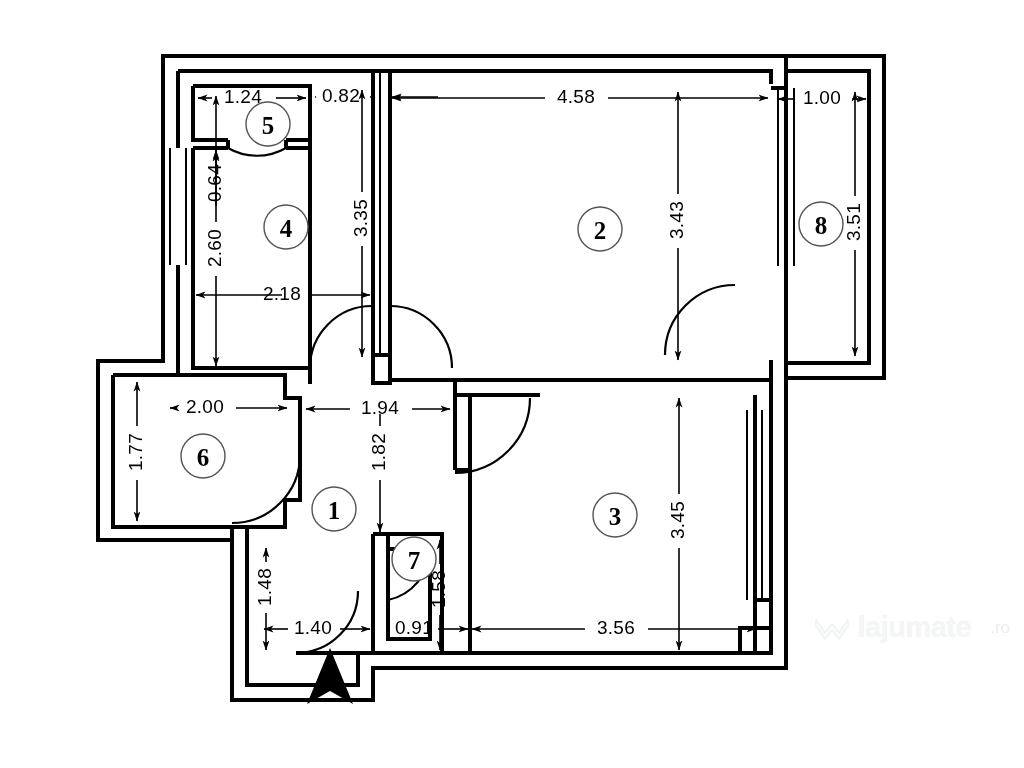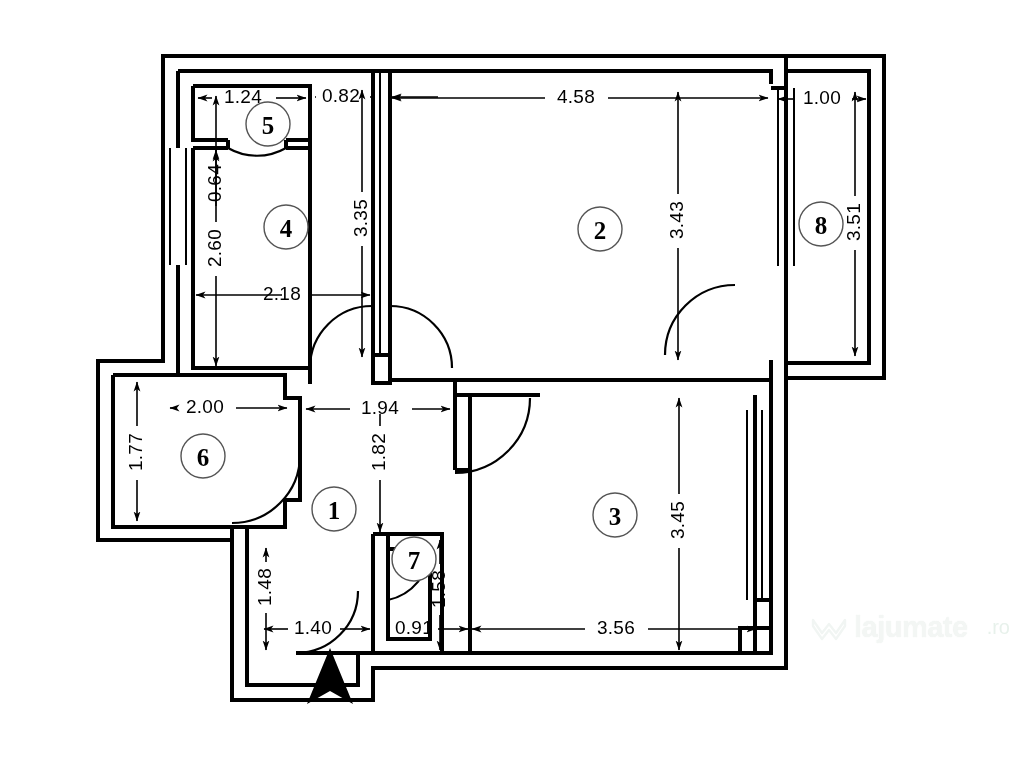--- a/index.html
+++ b/index.html
@@ -30,21 +30,21 @@
     position:absolute;right:14px;bottom:22px;
     display:flex;align-items:center;gap:7px;
     opacity:0.92;pointer-events:none;
   }
   #watermark .wm-text{
     font-family:"Liberation Sans", sans-serif;
     font-size:29px;font-weight:bold;color:#f3f6f4;
     letter-spacing:-0.5px;line-height:1;
     text-shadow:0 0 1px rgba(210,220,214,0.55);
   }
-  #watermark .wm-suffix{color:#e6f0ea;font-size:20px;font-weight:normal;margin-left:12px;}
+  #watermark .wm-suffix{color:#e6f0ea;font-size:17px;font-weight:normal;margin-left:12px;}
 </style>
 </head>
 <body>
 
 <div id="plan-root">
 
 <svg id="floorplan" viewBox="0 0 1024 768" xmlns="http://www.w3.org/2000/svg">
 
   <rect x="0" y="0" width="1024" height="768" fill="#ffffff"></rect>
 

